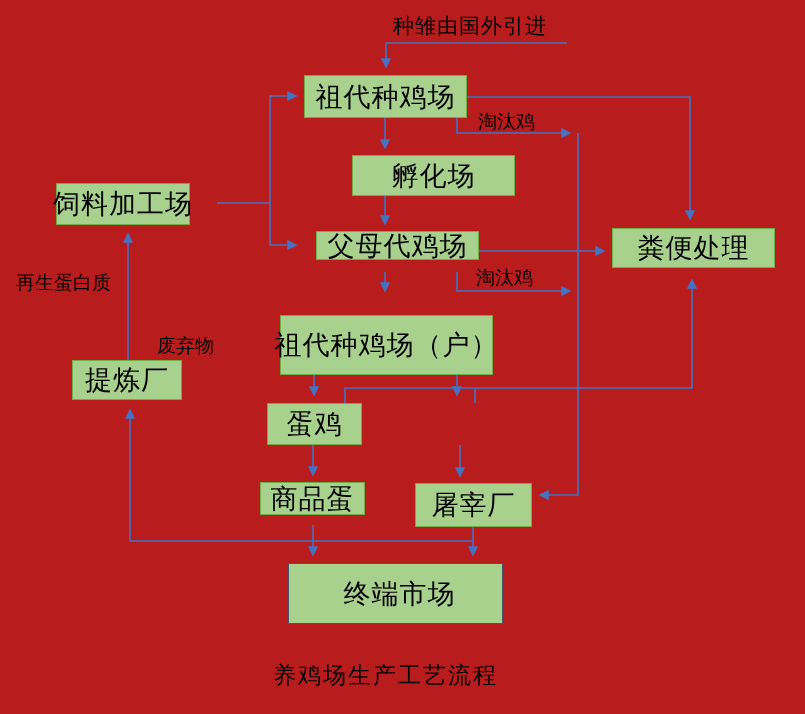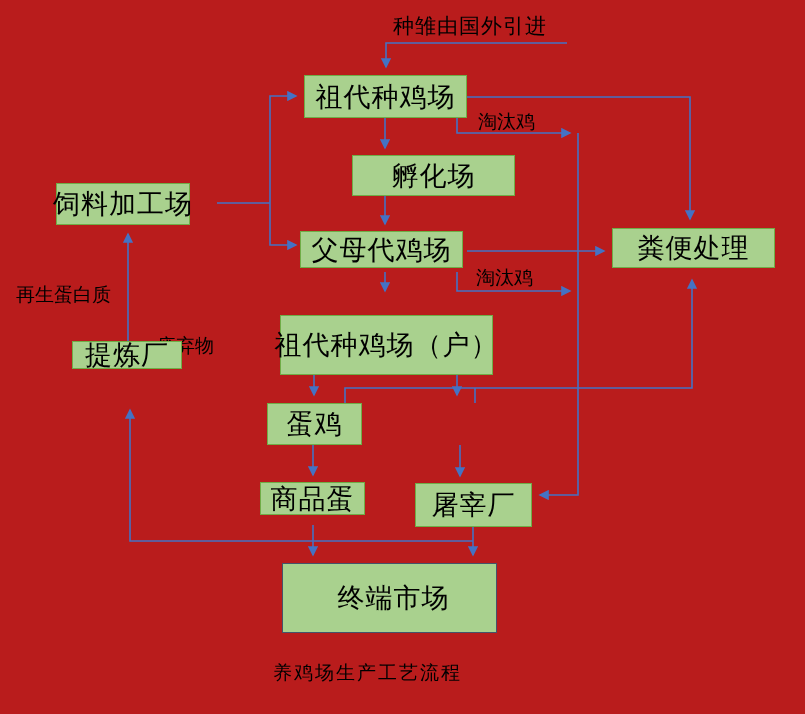--- a/index.html
+++ b/index.html
@@ -32,21 +32,21 @@
     white-space:nowrap;
   }
   .node.dark-border{border-color:var(--border-dark);}
   .flabel{
     position:absolute;
     font-size:19px;
     color:var(--text);
     white-space:nowrap;
   }
   .top-note{font-size:21px;letter-spacing:1px;}
-  .title{font-size:19px;letter-spacing:2px;}
+  .title{font-size:23px;letter-spacing:2px;}
 </style>
 </head>
 <body>
 
 <div id="canvas">
 
   <svg id="edges" width="805" height="714" viewBox="0 0 805 714" xmlns="http://www.w3.org/2000/svg">
     <defs>
       <marker id="arr" viewBox="0 0 10 10" refX="8.5" refY="5" markerWidth="6.5" markerHeight="6.5" orient="auto-start-reverse">
         <path d="M0,0 L10,5 L0,10 z" fill="#4472C4"></path>
@@ -79,30 +79,30 @@
     <path class="edge" d="M313 525 V555" marker-end="url(#arr)"></path>
     <path class="edge" d="M473 525 V555" marker-end="url(#arr)"></path>
 
     <path class="edge" d="M473 541 H130 V410" marker-end="url(#arr)"></path>
     <path class="edge" d="M128 360 V234" marker-end="url(#arr)"></path>
   </svg>
 
   <div class="flabel top-note" style="left:393px;top:12px;">种雏由国外引进</div>
   <div class="flabel" style="left:478px;top:109px;">淘汰鸡</div>
   <div class="flabel" style="left:476px;top:265px;">淘汰鸡</div>
-  <div class="flabel" style="left:16px;top:282px;">再生蛋白质</div>
+  <div class="flabel" style="left:16px;top:270px;">再生蛋白质</div>
   <div class="flabel" style="left:157px;top:333px;font-family:Liberation Mono, monospace;">废弃物</div>
 
   <div class="node" style="left:304px;top:75px;width:163px;height:43px;">祖代种鸡场</div>
   <div class="node" style="left:304px;top:155px;width:163px;height:41px;margin-left:48px;">孵化场</div>
-  <div class="node" style="left:300px;top:231px;width:163px;height:37px;font-family:Liberation Serif, serif;">父母代鸡场</div>
+  <div class="node" style="left:316px;top:231px;width:163px;height:29px;font-family:Liberation Serif, serif;">父母代鸡场</div>
   <div class="node" style="left:56px;top:183px;width:134px;height:42px;">饲料加工场</div>
   <div class="node" style="left:612px;top:228px;width:163px;height:40px;">粪便处理</div>
   <div class="node" style="left:280px;top:315px;width:213px;height:60px;">祖代种鸡场（户）</div>
-  <div class="node" style="left:72px;top:341px;width:110px;height:28px;">提炼厂</div>
+  <div class="node" style="left:72px;top:360px;width:110px;height:40px;">提炼厂</div>
   <div class="node" style="left:267px;top:403px;width:95px;height:42px;">蛋鸡</div>
   <div class="node" style="left:260px;top:482px;width:105px;height:33px;">商品蛋</div>
   <div class="node" style="left:415px;top:483px;width:117px;height:44px;">屠宰厂</div>
-  <div class="node dark-border" style="left:282px;top:563px;width:215px;height:70px;padding-left:8px;">终端市场</div>
+  <div class="node dark-border" style="left:288px;top:563px;width:215px;height:61px;padding-left:8px;">终端市场</div>
 
   <div class="flabel title" style="left:273px;top:660px;">养鸡场生产工艺流程</div>
 
 </div>
 
 </body></html>

